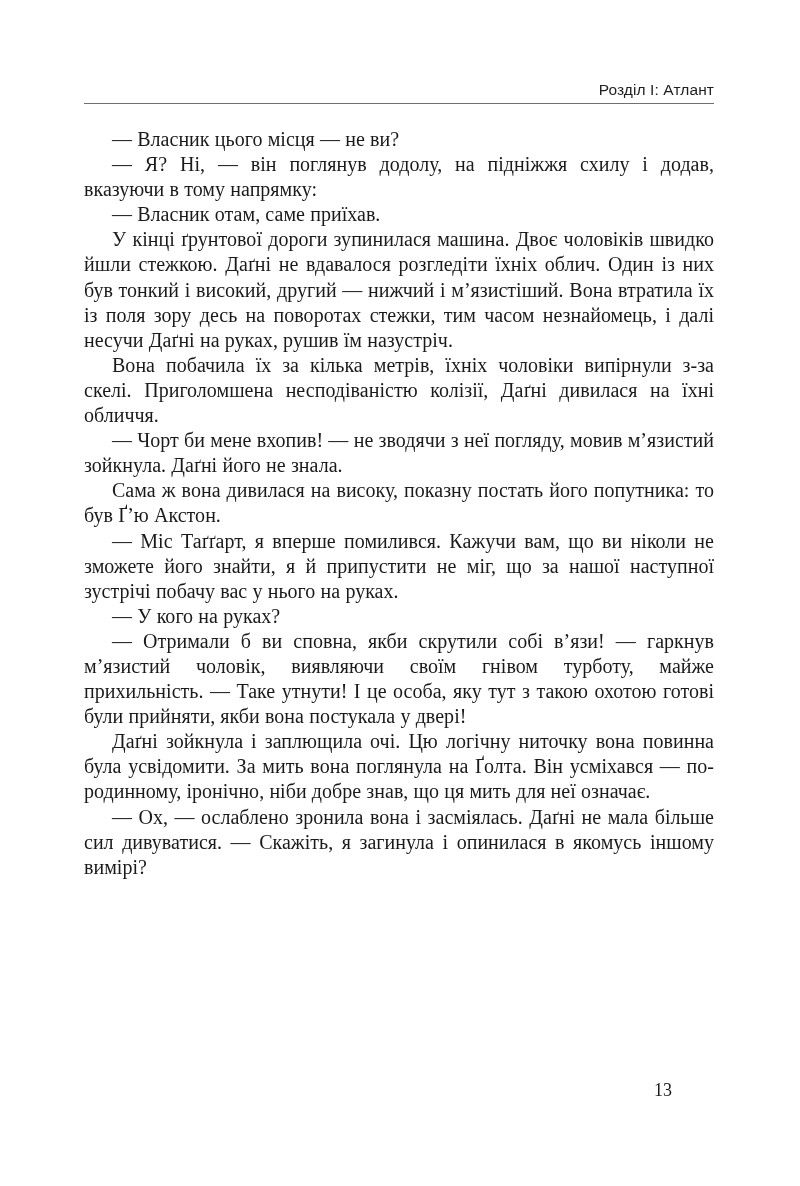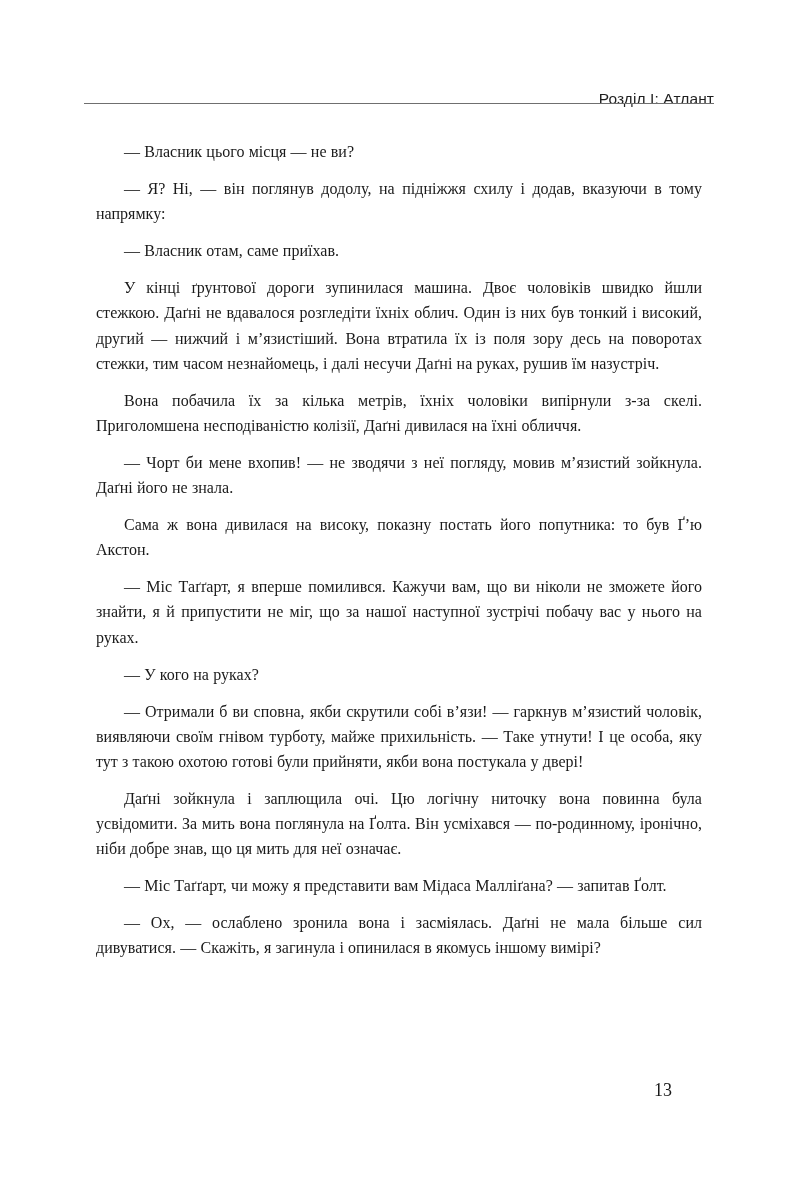--- a/index.html
+++ b/index.html
@@ -21,21 +21,21 @@
     box-sizing: border-box;
     background: #ffffff;
     overflow: hidden;
   }
 
   
   .running-head {
     position: absolute;
     left: 84px;
     right: 86px;
-    top: 89px;
+    top: 80px;
     height: 30px;
   }
   .running-head-text {
     display: block;
     text-align: right;
     font-family: "Liberation Sans", "DejaVu Sans", sans-serif;
     font-size: 15.5px;
     letter-spacing: 0.1px;
     color: #1f1f1f;
     line-height: 20px;
@@ -50,25 +50,25 @@
   }
 
   
   .text-block {
     position: absolute;
     left: 84px;
     top: 127px;
     width: 630px;
   }
   p.para {
-    margin: 12px;
+    margin: 0;
     text-align: justify;
     text-align-last: left;
     text-indent: 28px;
-    font-size: 16px;
+    font-size: 20px;
     line-height: 25.1px;
     letter-spacing: 0.02px;
     word-spacing: 0.2px;
     hyphens: manual;
   }
 
   
   .folio {
     position: absolute;
     right: 86px;
@@ -94,19 +94,18 @@
     <p class="para">— Я? Ні, — він поглянув додолу, на підніжжя схилу і додав, вказуючи в тому напрямку:</p>
     <p class="para">— Власник отам, саме приїхав.</p>
     <p class="para">У кінці ґрунтової дороги зупинилася машина. Двоє чоловіків швидко йшли стежкою. Даґні не вдавалося розгледіти їхніх облич. Один із них був тонкий і високий, другий — нижчий і м’язистіший. Вона втратила їх із поля зору десь на поворотах стежки, тим часом незнайомець, і далі несучи Даґні на руках, рушив їм назустріч.</p>
     <p class="para">Вона побачила їх за кілька метрів, їхніх чоловіки випірнули з-за скелі. Приголомшена несподіваністю колізії, Даґні дивилася на їхні обличчя.</p>
     <p class="para">— Чорт би мене вхопив! — не зводячи з неї погляду, мовив м’язистий зойкнула. Даґні його не знала.</p>
     <p class="para">Сама ж вона дивилася на високу, показну постать його попутника: то був Ґ’ю Акстон.</p>
     <p class="para">— Міс Таґґарт, я вперше помилився. Кажучи вам, що ви ніколи не зможете його знайти, я й припустити не міг, що за нашої наступної зустрічі побачу вас у нього на руках.</p>
     <p class="para">— У кого на руках?</p>
     <p class="para">— Отримали б ви сповна, якби скрутили собі в’язи! — гаркнув м’язистий чоловік, виявляючи своїм гнівом турботу, майже прихильність. — Таке утнути! І це особа, яку тут з такою охотою готові були прийняти, якби вона постукала у двері!</p>
     <p class="para">Даґні зойкнула і заплющила очі. Цю логічну ниточку вона повинна була усвідомити. За мить вона поглянула на Ґолта. Він усміхався — по-родинному, іронічно, ніби добре знав, що ця мить для неї означає.</p>
-    <p class="para">— Міс Таґґарт, чи можу я представити вам Мідаса Малліґана? — запитав Ґолт.</p>
     <p class="para">— Ох, — ослаблено зронила вона і засміялась. Даґні не мала більше сил дивуватися. — Скажіть, я загинула і опинилася в якомусь іншому вимірі?</p>
   </div>
 
   <div class="folio">13</div>
 
 </div>
 
 </body></html>

